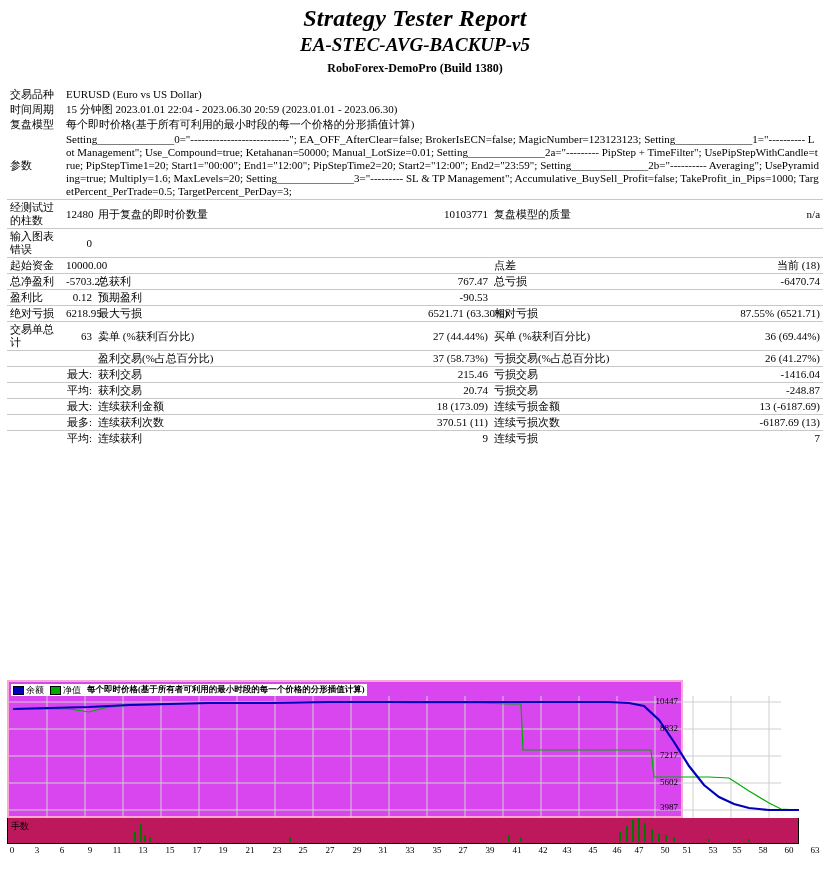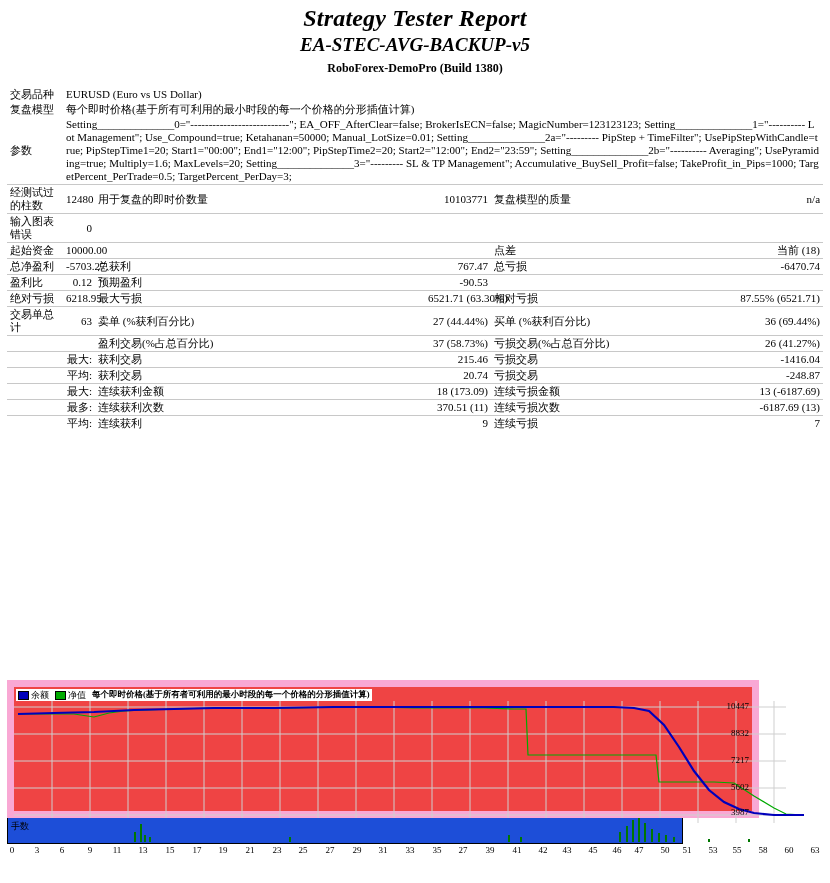--- a/index.html
+++ b/index.html
@@ -87,25 +87,25 @@
   
   .chart-wrap {
     position: absolute;
     left: 7px;
     top: 680px;
     width: 816px;
     height: 196px;
   }
   .chart-box {
     position: relative;
-    width: 752px;
+    width: 676px;
     height: 138px;
-    border: 7px solid #f9a8d4;
+    border: 2px solid #f9a8d4;
     box-sizing: border-box;
-    background: #ef4444;
+    background: #d946ef;
   }
   .legend {
     position: absolute;
     left: 2px;
     top: 2px;
     height: 12px;
     display: flex;
     align-items: center;
     font-size: 9px;
     background: #ffffff;
@@ -131,26 +131,26 @@
     z-index: 4;
   }
   .y-axis span {
     position: absolute;
     right: 2px;
     font-size: 9px;
     line-height: 9px;
   }
   .lots-box {
     position: relative;
-    width: 676px;
+    width: 792px;
     height: 26px;
     border: 1px solid #000000;
     border-top: none;
     box-sizing: border-box;
-    background: #1d4ed8;
+    background: #be185d;
   }
   .lots-label {
     position: absolute;
     left: 3px;
     top: 2px;
     font-size: 9px;
   }
   .x-axis {
     position: relative;
     width: 816px;
@@ -181,20 +181,24 @@
       <col style="width:32px">
       <col style="width:330px">
       <col style="width:66px">
       <col style="width:230px">
       <col style="width:102px">
     </colgroup>
     <tbody>
       <tr>
         <td class="lbl">交易品种</td>
         <td colspan="5" class="txt">EURUSD (Euro vs US Dollar)</td>
+      </tr>
+      <tr>
+        <td class="lbl">时间周期</td>
+        <td colspan="5" class="txt">15 分钟图 2023.01.01 22:04 - 2023.06.30 20:59 (2023.01.01 - 2023.06.30)</td>
       </tr>
       <tr>
         <td class="lbl">复盘模型</td>
         <td colspan="5" class="txt">每个即时价格(基于所有可利用的最小时段的每一个价格的分形插值计算)</td>
       </tr>
       <tr class="rowline">
         <td class="lbl">参数</td>
         <td colspan="5" class="params-cell">Setting______________0="---------------------------"; EA_OFF_AfterClear=false; BrokerIsECN=false; MagicNumber=123123123; Setting______________1="---------- Lot Management"; Use_Compound=true; Ketahanan=50000; Manual_LotSize=0.01; Setting______________2a="--------- PipStep + TimeFilter"; UsePipStepWithCandle=true; PipStepTime1=20; Start1="00:00"; End1="12:00"; PipStepTime2=20; Start2="12:00"; End2="23:59"; Setting______________2b="---------- Averaging"; UsePyramiding=true; Multiply=1.6; MaxLevels=20; Setting______________3="--------- SL &amp; TP Management"; Accumulative_BuySell_Profit=false; TakeProfit_in_Pips=1000; TargetPercent_PerTrade=0.5; TargetPercent_PerDay=3;</td>
       </tr>
       <tr class="rowline">

